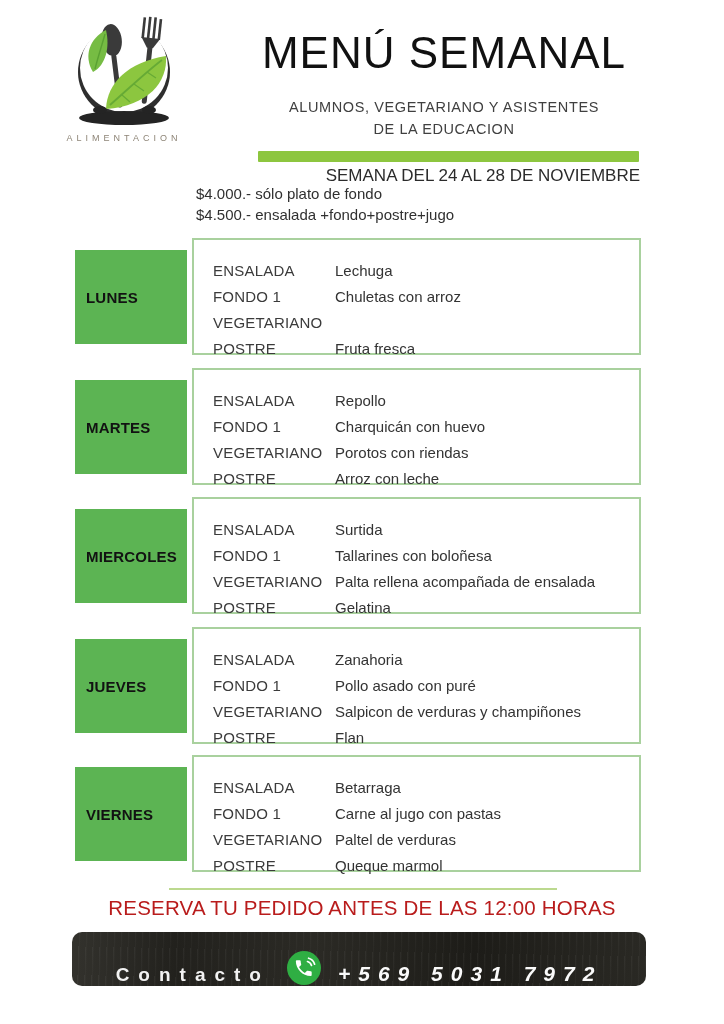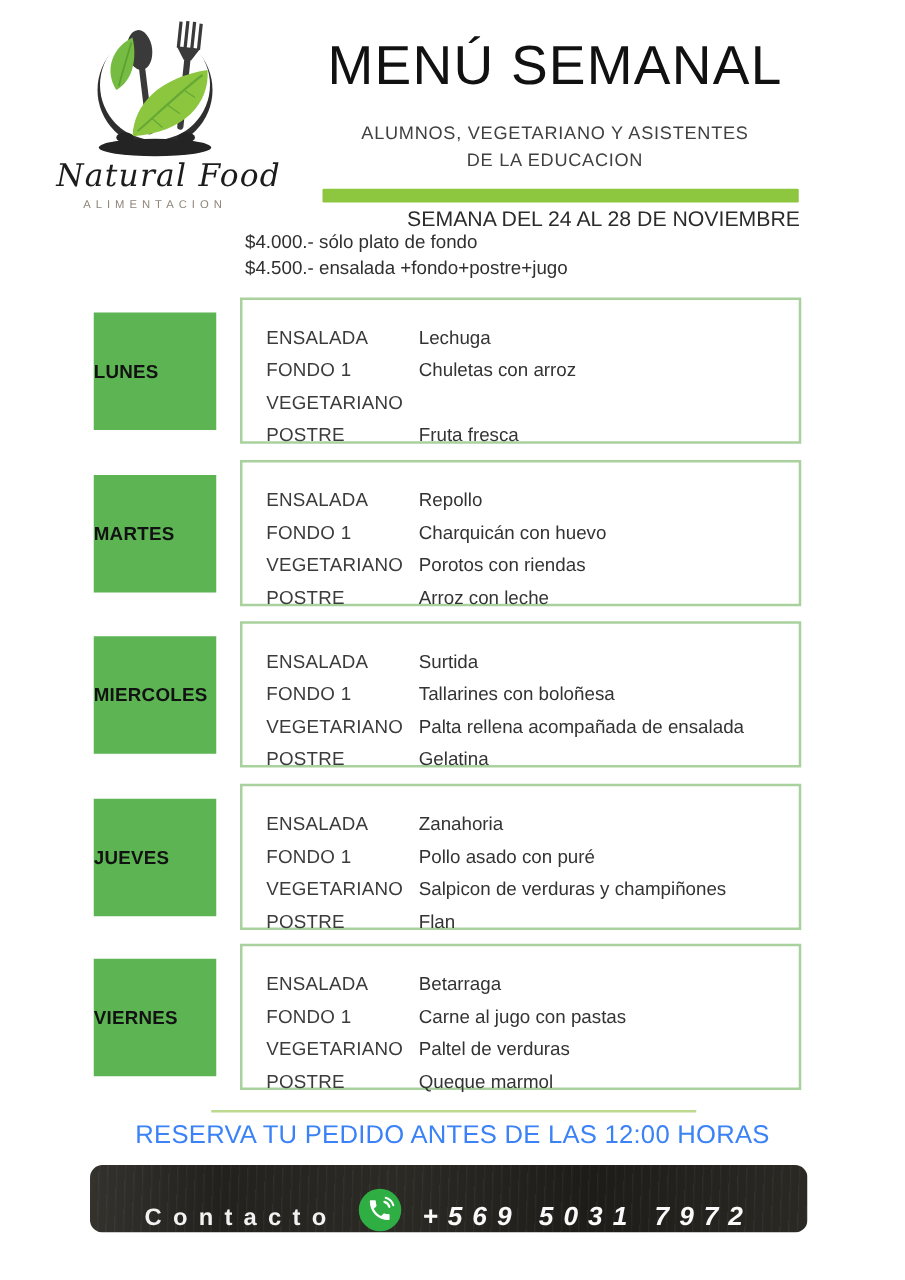--- a/index.html
+++ b/index.html
@@ -47,38 +47,38 @@
   }
   .price-lines{
     position:absolute;left:196px;top:183px;
     font-size:15px;line-height:21px;color:#303030;
   }
 
   
   .menu-row{position:absolute;left:75px;width:570px;height:117px;}
   .row-1{top:238px}.row-2{top:368px}.row-3{top:497px}.row-4{top:627px}.row-5{top:755px}
   .day-badge{
-    position:absolute;left:0;top:12px;width:98px;height:94px;
-    display:flex;align-items:center;box-sizing:border-box;
+    position:absolute;left:0;top:12px;width:112px;height:94px;
+    display:flex;align-items:center;box-sizing:border-box;padding-left:11px;
   }
   .day-badge span{font-size:15px;font-weight:bold;color:#121212;letter-spacing:.2px;}
   .menu-card{
     position:absolute;left:117px;top:0;width:449px;height:117px;
     background:#fff;box-sizing:border-box;
     padding:13px 8px 8px 19px;
   }
   .menu-line{display:flex;height:26px;align-items:flex-end;}
   .course{width:122px;flex:0 0 122px;font-size:15px;color:#3b3b3b;letter-spacing:.2px;}
   .dish{font-size:15px;color:#333;white-space:nowrap;}
 
   
   .hairline{position:absolute;left:169px;top:888px;width:388px;height:2px;}
   .reservation-note{
     position:absolute;left:0;top:896px;width:724px;text-align:center;
-    font-size:20.5px;color:#3b82f6;letter-spacing:.2px;
+    font-size:20.5px;color:#b91c1c;letter-spacing:.2px;
   }
   .contact-bar{
     position:absolute;left:72px;top:932px;width:574px;height:54px;
     display:flex;align-items:flex-end;justify-content:center;gap:16px;
     border-radius:10px;
     background:
       repeating-linear-gradient(92deg, rgba(255,255,255,.05) 0px, rgba(255,255,255,.02) 1px, transparent 2px, transparent 7px),
       linear-gradient(90deg,#33322d 0%,#22211d 18%,#2b2a25 42%,#1d1c18 70%,#2a2924 100%);
   }
   .contact-label{font-size:19px;font-weight:bold;letter-spacing:9px;color:#f2f2f2;white-space:nowrap;}
@@ -120,21 +120,20 @@
       <g>
         <path d="M52 97 C53 71 74 50 112 44 C114 70 94 94 52 97 Z" fill="#8CC63F"></path>
         <path d="M56 93 C72 79 92 60 108 48" stroke="#66aa35" stroke-width="1.8" fill="none"></path>
         <path d="M68 83 L76 90 M80 72 L90 79 M93 60 L102 66" stroke="#66aa35" stroke-width="1.2" fill="none"></path>
       </g>
 
       <ellipse cx="70" cy="106" rx="45" ry="7" fill="#242424"></ellipse>
       <ellipse cx="46" cy="98" rx="7" ry="4" fill="#242424"></ellipse>
       <ellipse cx="95" cy="98" rx="7" ry="4" fill="#242424"></ellipse>
     </svg>
-    <div class="brand-name">Natural Food</div>
     <div class="brand-tagline">ALIMENTACION</div>
   </div>
 
   <div class="page-title">MENÚ SEMANAL</div>
   <div class="page-subtitle">
     <div>ALUMNOS, VEGETARIANO Y ASISTENTES</div>
     <div>DE LA EDUCACION</div>
   </div>
   <div class="accent-bar" style="background: rgb(141, 198, 63);"></div>
   <div class="week-label">SEMANA DEL 24 AL 28 DE  NOVIEMBRE</div>

